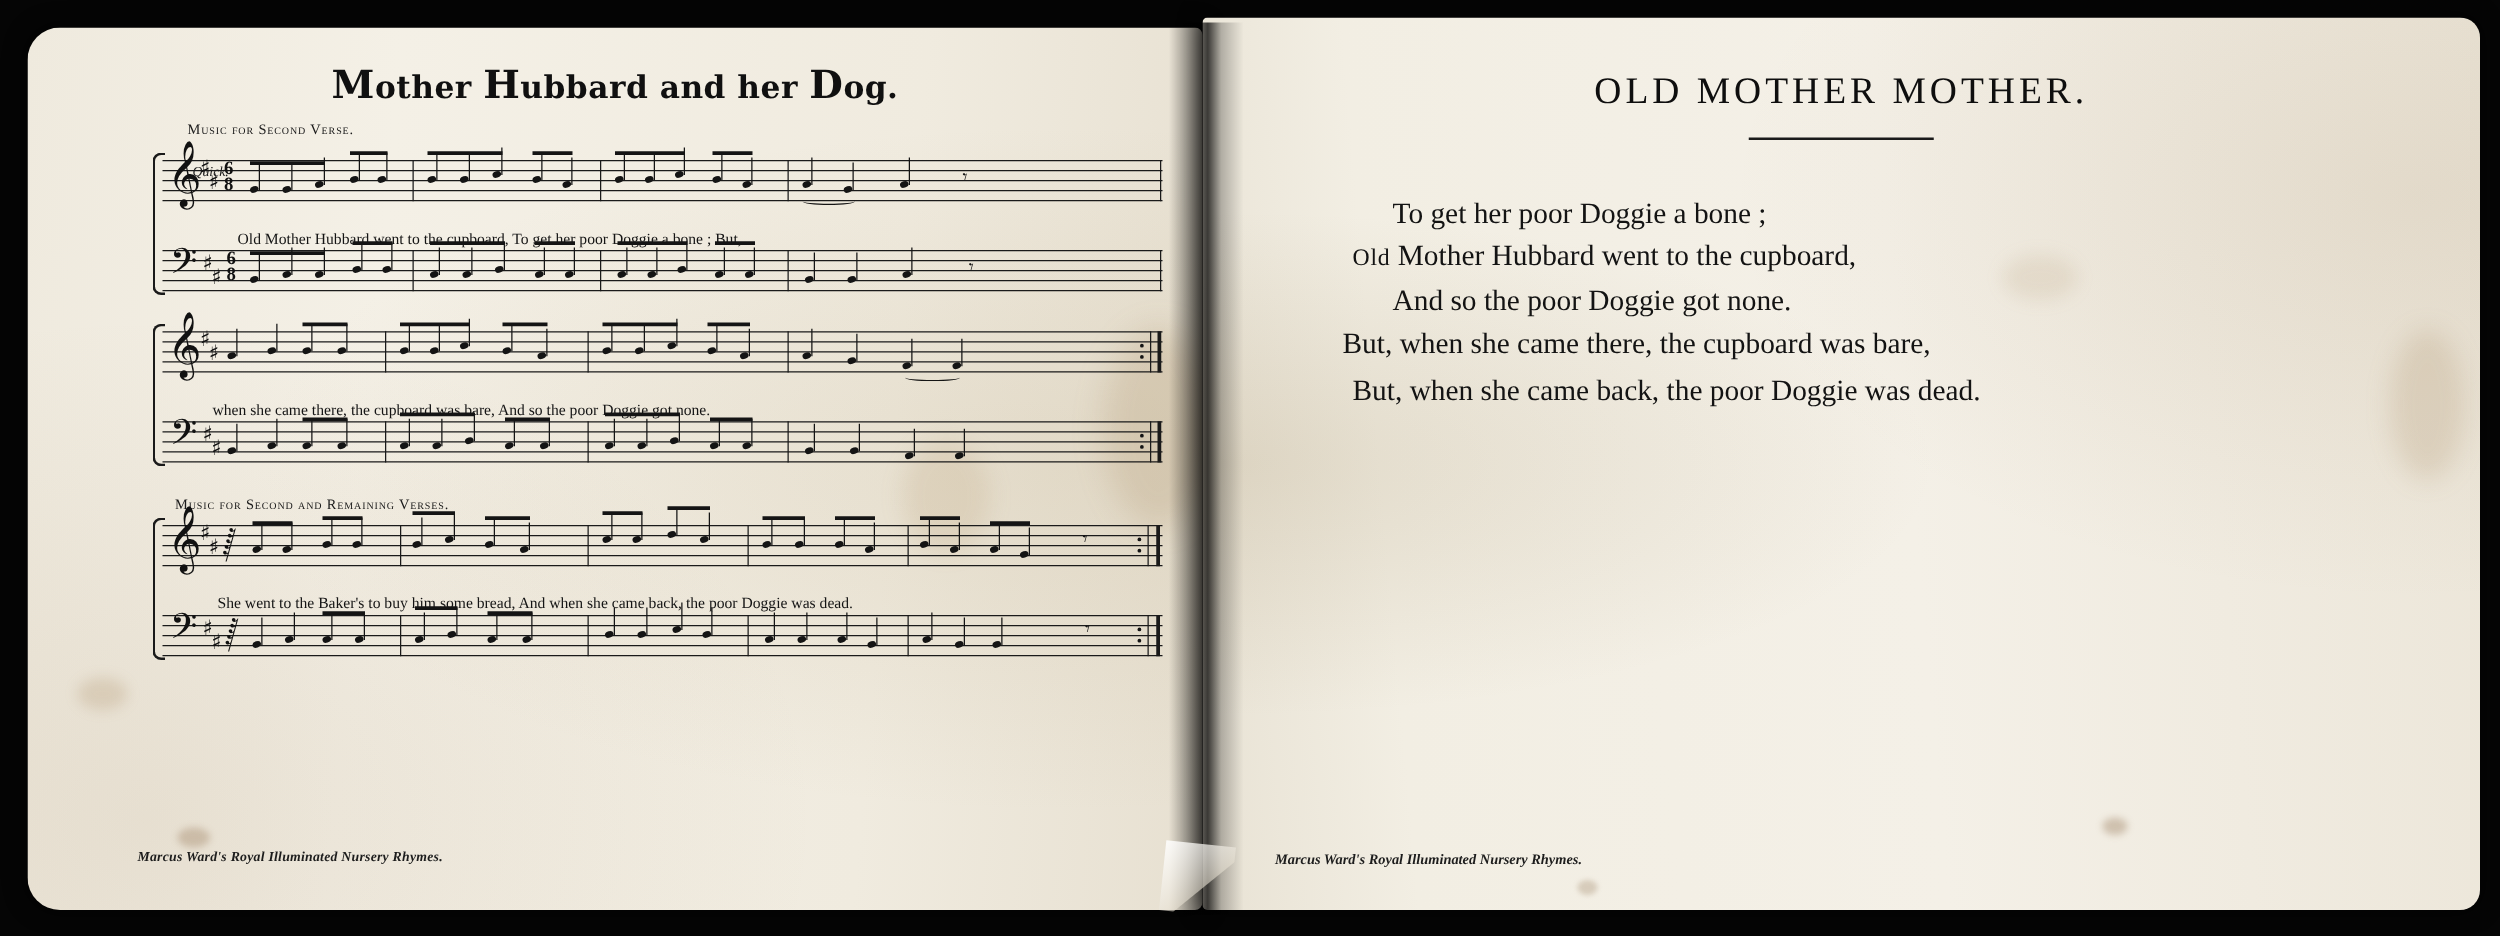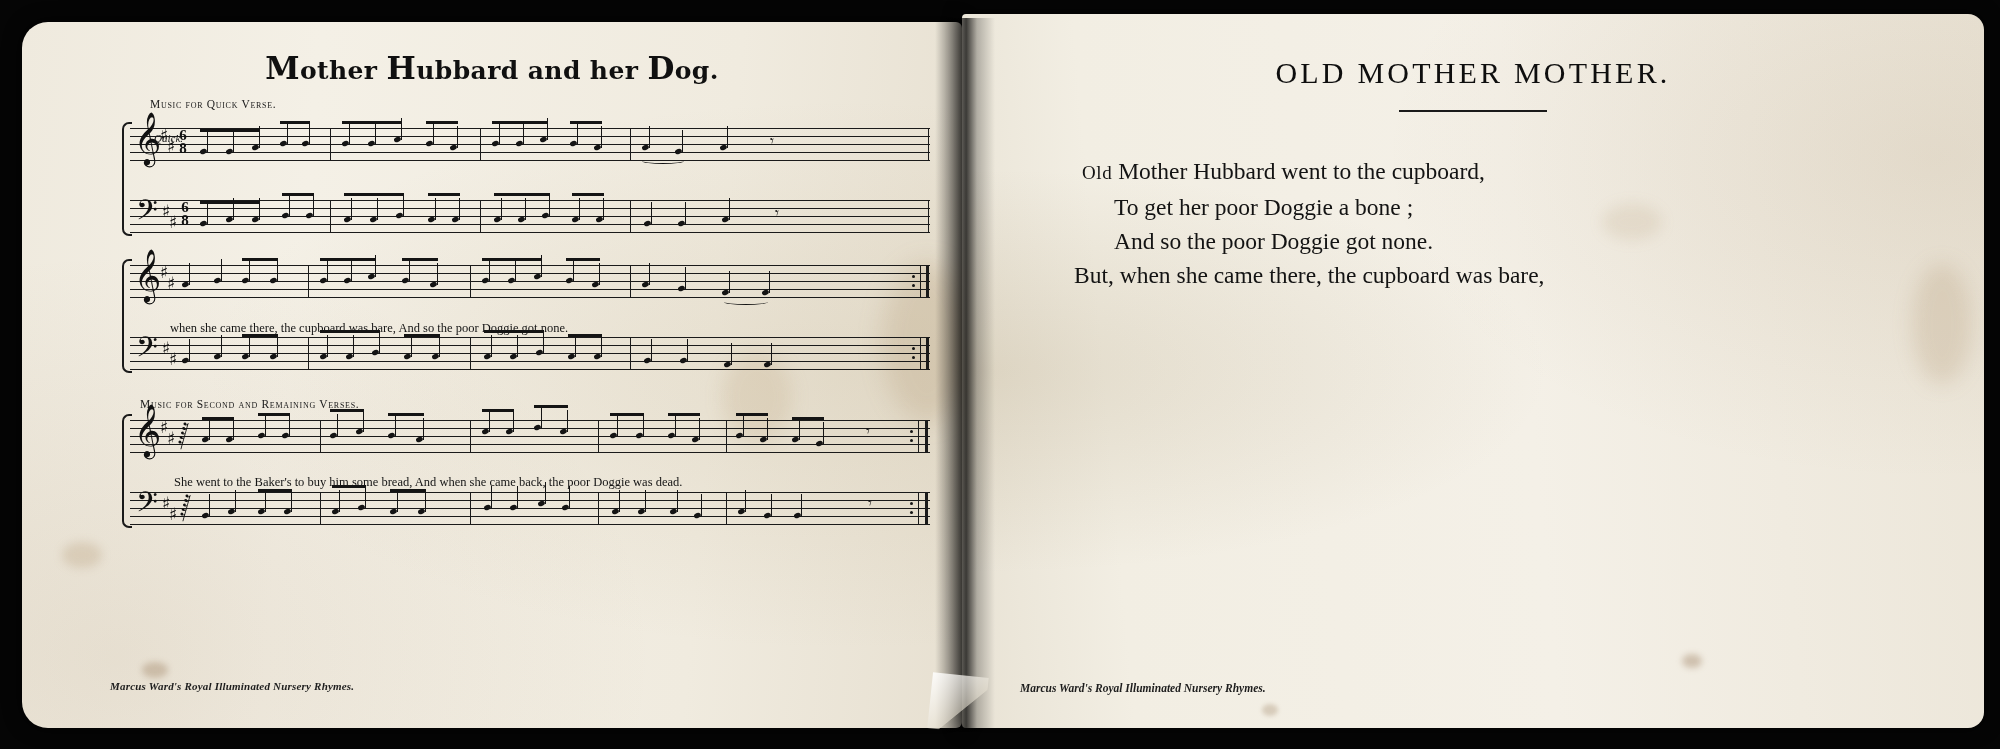--- a/index.html
+++ b/index.html
@@ -300,21 +300,21 @@
 
   <div class="page page-left">
 
     <div class="stain" style="left:40px; top:520px; width:40px; height:26px; background:rgba(150,110,60,0.18); filter:blur(5px);"></div>
     <div class="stain" style="left:700px; top:330px; width:70px; height:90px; background:rgba(160,125,70,0.13); filter:blur(9px);"></div>
     <div class="stain" style="left:860px; top:240px; width:90px; height:160px; background:rgba(150,115,65,0.16); filter:blur(12px);"></div>
     <div class="stain" style="left:120px; top:640px; width:26px; height:16px; background:rgba(120,80,40,0.25); filter:blur(3px);"></div>
 
     <div class="song-title"><span class="cap">M</span>other <span class="cap">H</span>ubbard and her <span class="cap">D</span>og.</div>
 
-    <div class="music-label" style="left:128px; top:76px;">Music for Quick Verse.</div>
+    <div class="music-label" style="left:128px; top:76px;">Music for Second Verse.</div>
     <div class="tempo-label" style="left:132px; top:110px;">Quick.</div>
 
     <div class="system" style="left:108px; top:106px; width:800px; height:36px;">
       <div class="staff">
         <div class="line l0"></div>
           <div class="line l1"></div>
           <div class="line l2"></div>
           <div class="line l3"></div>
           <div class="line l4"></div>
       </div>
@@ -370,20 +370,21 @@
       <div class="note" style="left:512px; top:17px;"></div>
         <div class="stem" style="left:519px; top:-2px;"></div>
       <div class="note" style="left:545px; top:21px;"></div>
         <div class="stem" style="left:552px; top:2px;"></div>
       <div class="slur" style="left:512px; top:30px; width:42px;"></div>
       <div class="note" style="left:590px; top:17px;"></div>
         <div class="stem" style="left:597px; top:-2px;"></div>
       <div class="rest" style="left:640px; top:6px;">𝄾</div>
     </div>
 
+    <div class="lyric-line" style="left:168px; top:162px;">Old Mother Hubbard        went to the cupboard, To     get her poor Doggie a        bone ;        But,</div>
 
     <div class="system" style="left:108px; top:178px; width:800px; height:36px;">
       <div class="staff">
         <div class="line l0"></div>
           <div class="line l1"></div>
           <div class="line l2"></div>
           <div class="line l3"></div>
           <div class="line l4"></div>
       </div>
       <div class="clef clef-f" style="left:6px;">𝄢</div>
@@ -745,29 +746,30 @@
 
     <div class="stain" style="left:640px; top:190px; width:60px; height:36px; background:rgba(160,120,70,0.12); filter:blur(7px);"></div>
     <div class="stain" style="left:950px; top:250px; width:60px; height:120px; background:rgba(150,115,65,0.16); filter:blur(10px);"></div>
     <div class="stain" style="left:720px; top:640px; width:20px; height:14px; background:rgba(120,80,40,0.28); filter:blur(3px);"></div>
     <div class="stain" style="left:300px; top:690px; width:16px; height:12px; background:rgba(120,80,40,0.22); filter:blur(2px);"></div>
 
     <div class="poem-title">OLD MOTHER MOTHER.</div>
     <div class="rule"></div>
 
     <div class="stanza" style="top:140px;">
+      <div class="poem-line" style="padding-left:152px;">To get her poor Doggie a bone ;</div>
       <div class="poem-line" style="padding-left:120px;">
         <span class="sc">Old</span><span> Mother Hubbard went to the cupboard,</span>
       </div>
-      <div class="poem-line" style="padding-left:152px;">To get her poor Doggie a bone ;</div>
       <div class="poem-line" style="padding-left:152px;">And so the poor Doggie got none.</div>
       <div class="poem-line" style="padding-left:112px;">But, when she came there, the cupboard was bare,</div>
     </div>
 
     <div class="stanza" style="top:282px;">
+      <div class="poem-line" style="padding-left:120px;">But, when she came back, the poor Doggie was dead.</div>
     </div>
 
     <div class="stanza" style="top:374px;">
     </div>
 
 
     <div class="imprint-right">Marcus Ward's Royal Illuminated Nursery Rhymes.</div>
   </div>
 
   <div class="gutter"></div>

